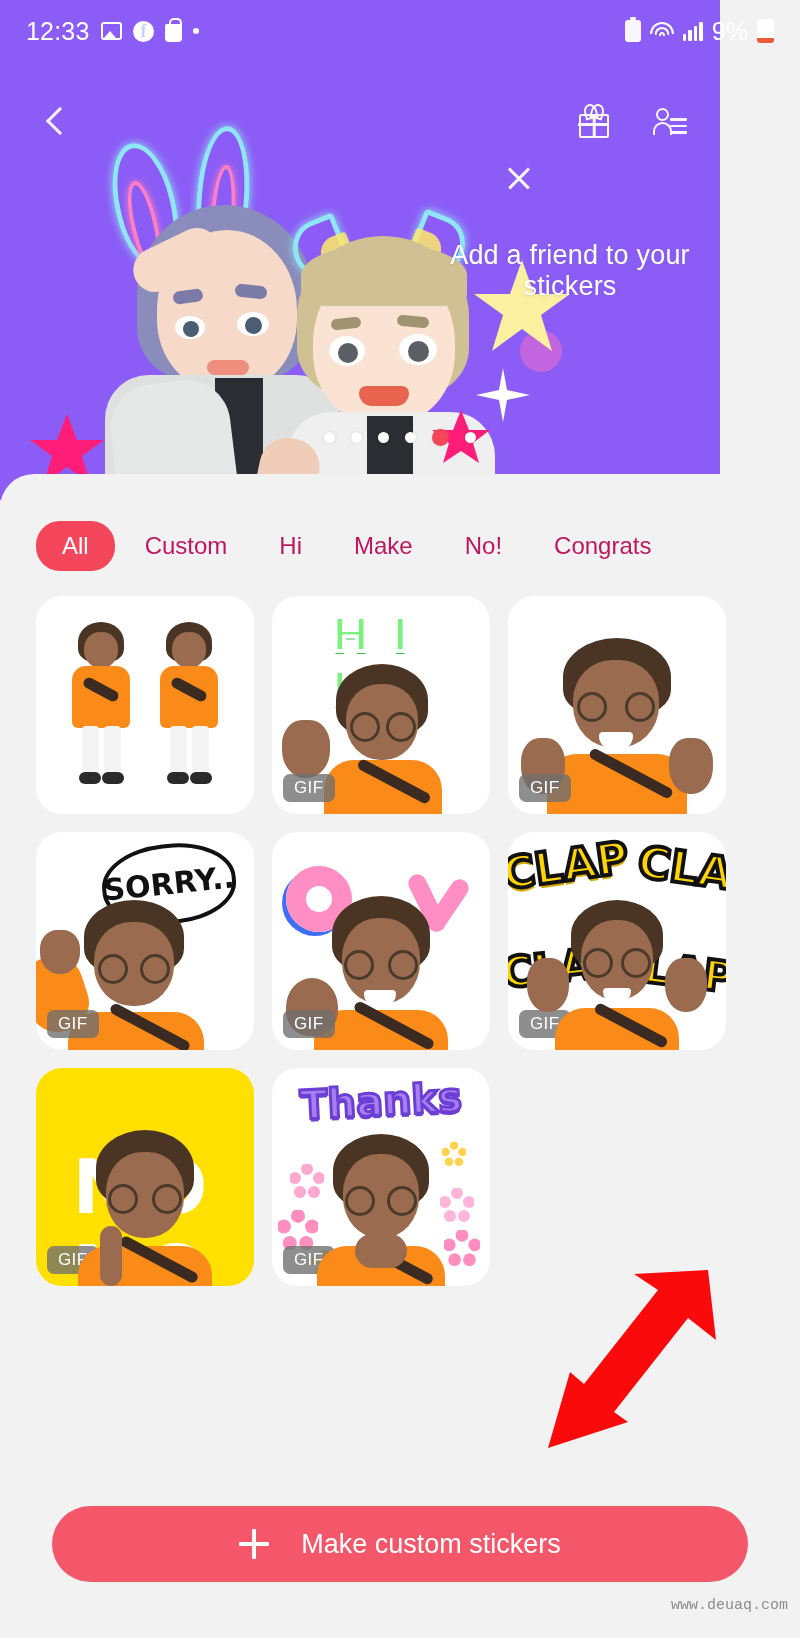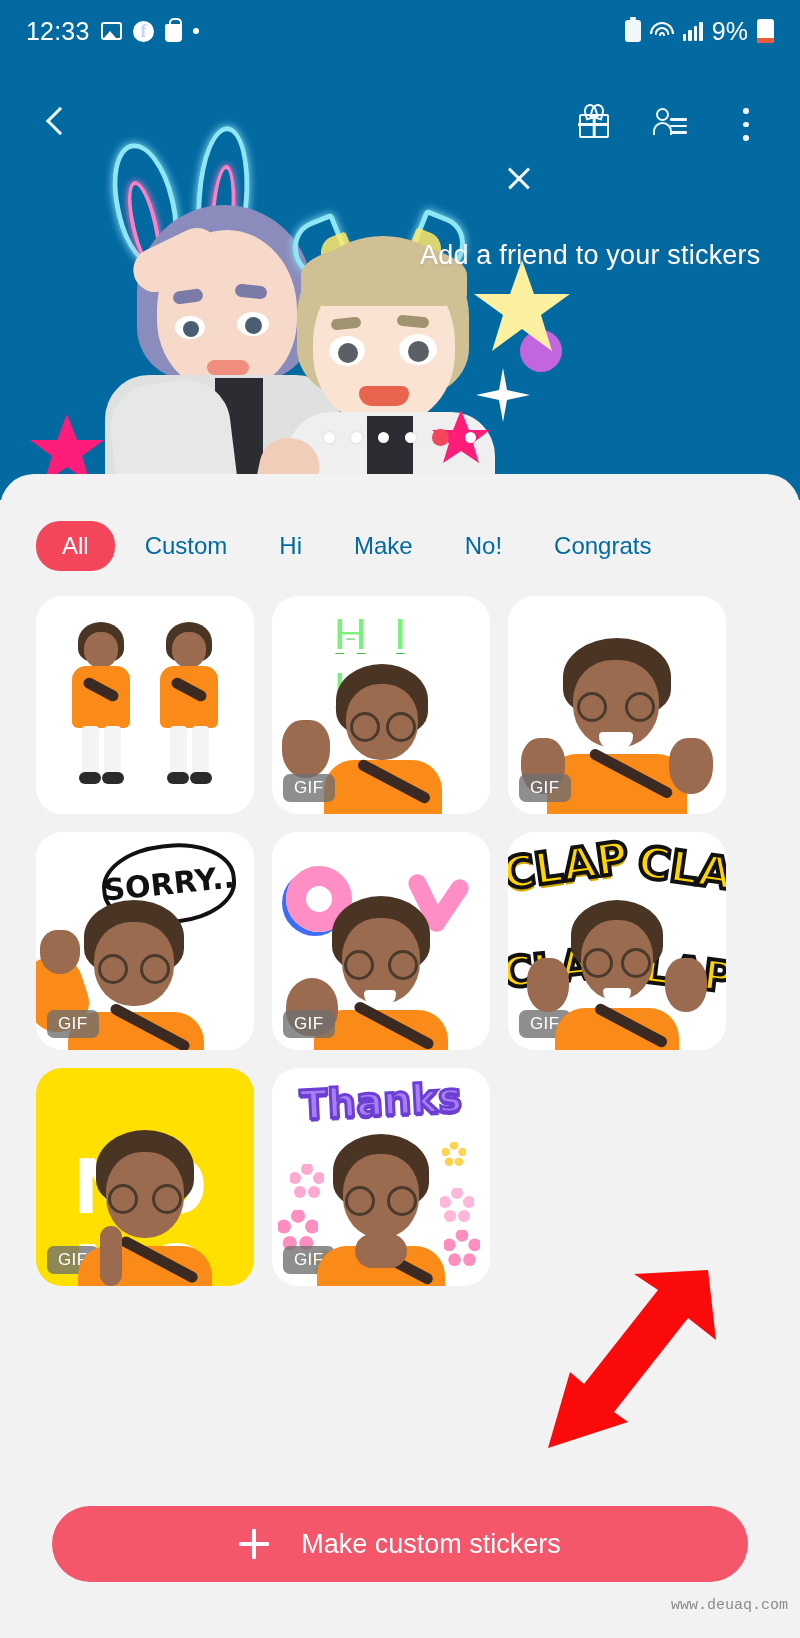--- a/index.html
+++ b/index.html
@@ -11,22 +11,22 @@
   }
   #app {
     position: relative;
     width: 800px; height: 1638px;
     overflow: hidden;
   }
 
   
   .hero {
     position: absolute; left: 0; top: 0;
-    width: 800px; height: 500px;
-    background: #0369a1;
+    width: 720px; height: 500px;
+    background: #8b5cf6;
     overflow: hidden;
     text-align: center;
   }
 
   
   .statusbar {
     position: absolute; left: 0; top: 0;
     width: 800px; height: 62px;
     display: flex; align-items: center;
     padding: 0 26px;
@@ -152,21 +152,21 @@
          box-shadow: 0 0 3px rgba(0,0,0,.12); }
   .dot.active { width: 17px; height: 17px; background: #f4465b; }
 
   
   .tabs {
     position: absolute; left: 0; top: 41px;
     width: 800px; height: 62px;
     display: flex; align-items: center; padding: 0 36px; gap: 8px;
   }
   .tab {
-    font-size: 24px; color: #0369a1; padding: 11px 22px; border-radius: 24px;
+    font-size: 24px; color: #be185d; padding: 11px 22px; border-radius: 24px;
     white-space: nowrap; cursor: pointer;
   }
   .tab.active { background: #f4465b; color: #ffffff; padding: 11px 26px; }
 
   
   .grid {
     position: absolute; left: 36px; top: 122px;
     width: 730px;
     display: grid; grid-template-columns: repeat(3, 218px);
     gap: 18px 18px;

